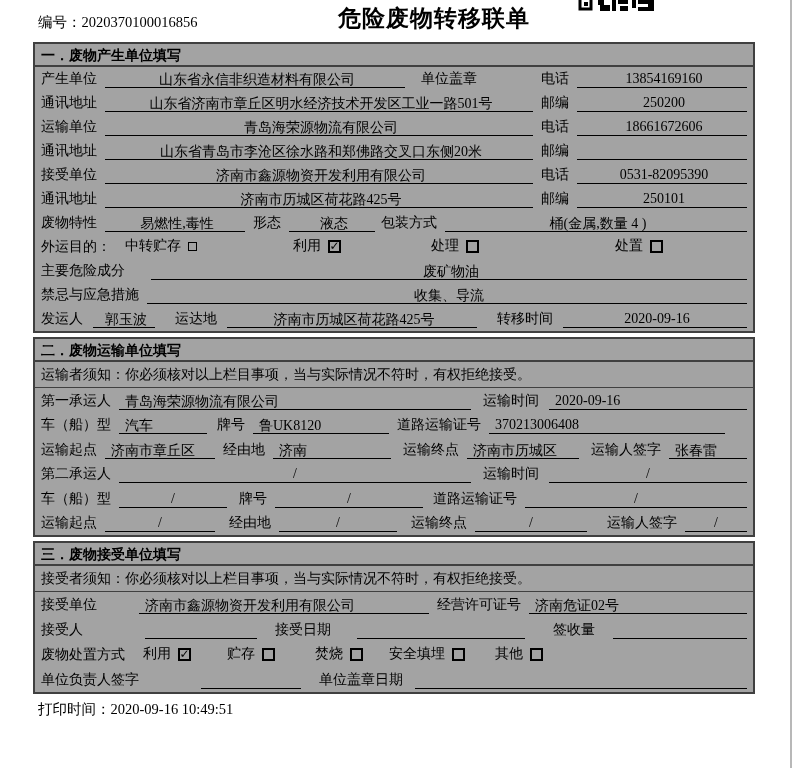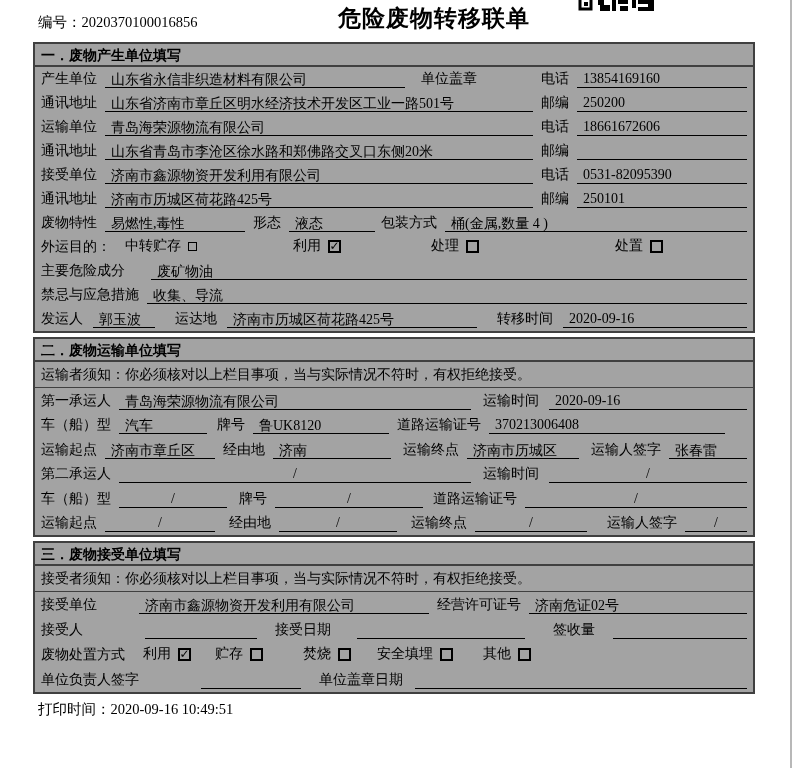--- a/index.html
+++ b/index.html
@@ -20,21 +20,21 @@
     font-weight:bold; font-size:23px; letter-spacing:1px; white-space:nowrap;
   }
   .sec { border:2px solid #404040; margin-bottom:4px; background:#a3a3a3; }
   .sec-title {
     height:23px; line-height:21px; padding:1px 6px 0 6px;
     font-family:"DejaVu Sans","Liberation Sans",sans-serif;
     font-weight:bold; font-size:14px; border-bottom:2px solid #404040;
   }
   .notice { height:26px; line-height:25px; padding:0 6px; border-bottom:1px solid #404040; white-space:nowrap; }
   .row { display:flex; align-items:flex-end; padding:0 6px 3px 6px; white-space:nowrap; }
-  .s1 .row { height:24px; }
+  .s1 .row { height:24px;text-align:center; }
   .s2 .row { height:24.5px; }
   .s3 .row { height:25px; }
   .lbl { white-space:nowrap; }
   .ul { border-bottom:1px solid #000; padding:0 2px 0 6px; margin-left:8px; height:17px; overflow:hidden; white-space:nowrap; }
   .fl { flex:1; }
   .sp { flex:1; }
   .c { text-align:center; padding:0; }
   .opt { display:flex; align-items:center; margin-bottom:1px; }
   .opt .lbl { margin-right:7px; }
   .cb {
@@ -258,21 +258,21 @@
       </div>
 
       <div class="row">
         <span class="lbl">废物处置方式</span>
         <span class="opt" style="margin-left:18px">
           <span class="lbl">利用</span>
           <span class="cb">
               <span>✓</span>
             </span>
         </span>
-        <span class="opt" style="margin-left:24px">
+        <span class="opt" style="margin-left:36px">
           <span class="lbl">贮存</span>
           <span class="cb">
               <span></span>
             </span>
         </span>
         <span class="opt" style="margin-left:40px">
           <span class="lbl">焚烧</span>
           <span class="cb">
               <span></span>
             </span>

